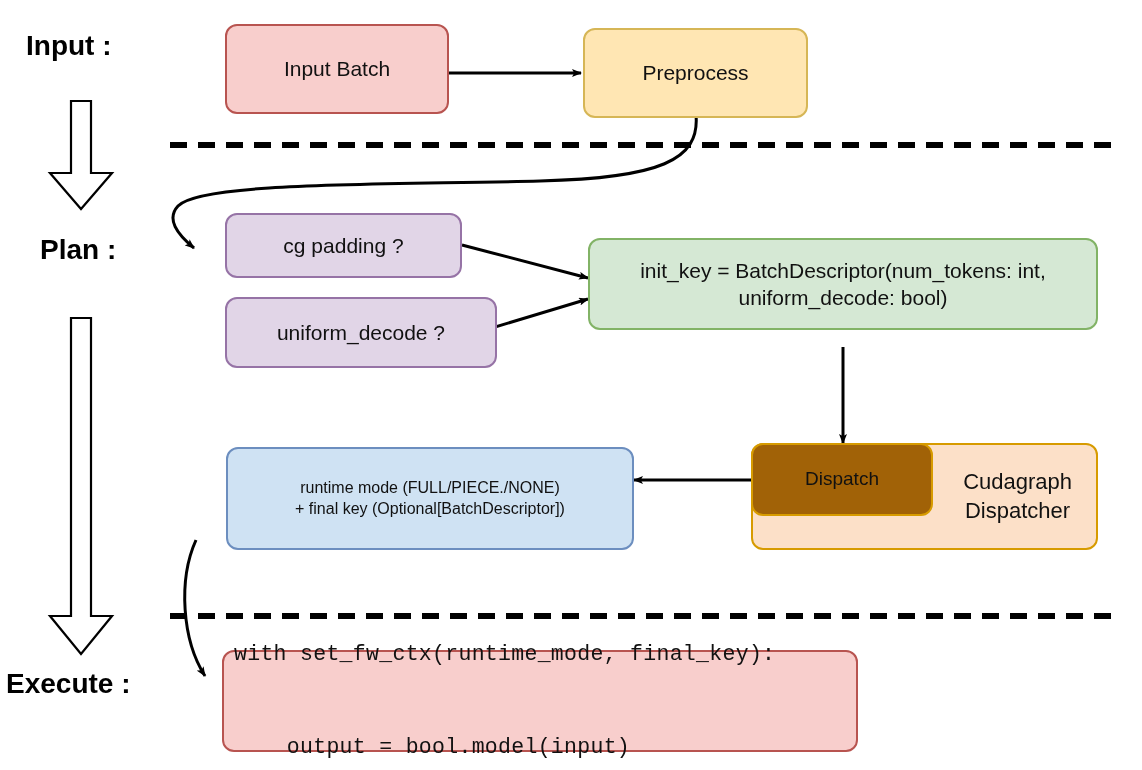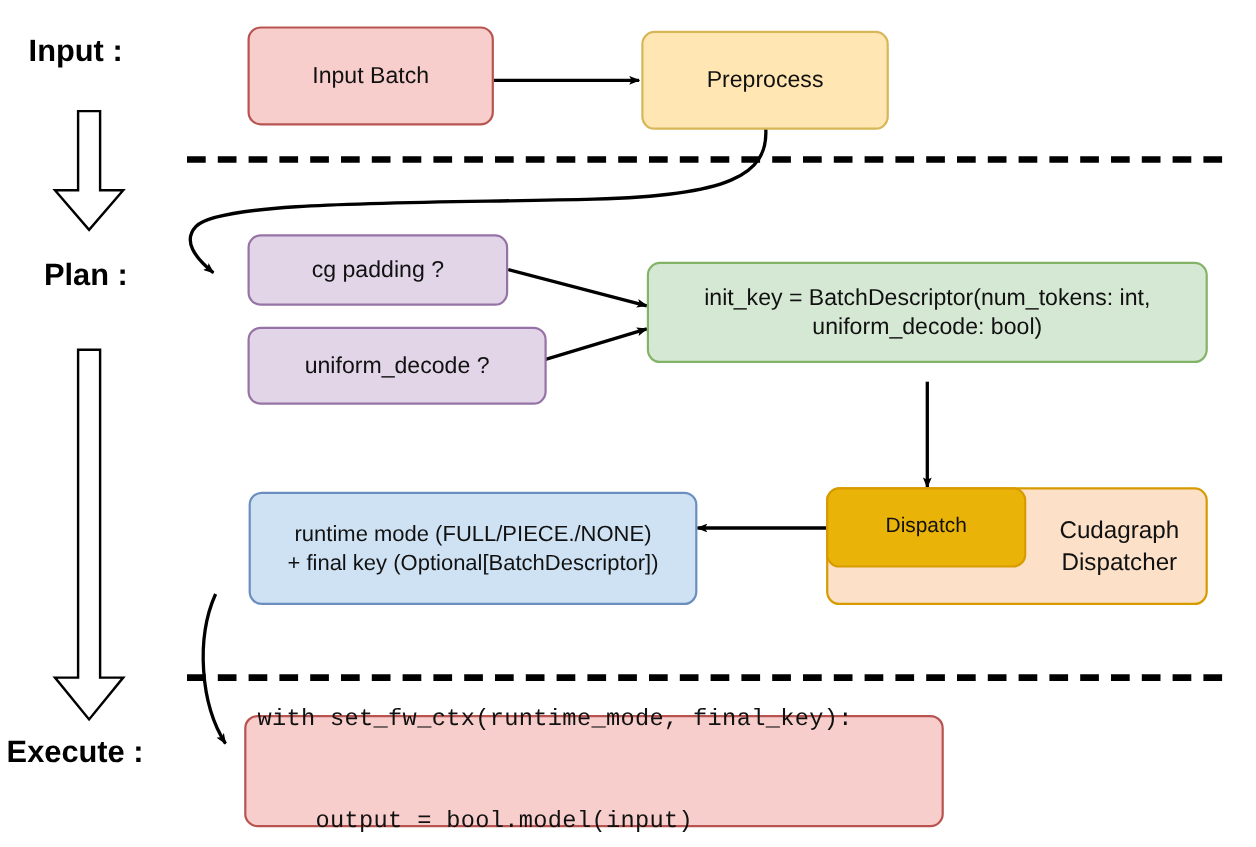--- a/index.html
+++ b/index.html
@@ -58,21 +58,21 @@
     text-align: left;
     white-space: pre;
     letter-spacing: 0.3px;
   }
   .node-pink    { background:#f8cecc; border-color:#b85450; }
   .node-yellow  { background:#ffe6b3; border-color:#d6b656; }
   .node-purple  { background:#e1d5e7; border-color:#9673a6; }
   .node-green   { background:#d5e8d4; border-color:#82b366; }
   .node-blue    { background:#cfe2f3; border-color:#6c8ebf; }
   .node-orange-outer { background:#fce0c8; border-color:#d79b00; }
-  .node-orange-inner { background:#eab308; border-color:#d79b00; }
+  .node-orange-inner { background:#a16207; border-color:#d79b00; }
 </style>
 </head>
 <body>
 
 <div id="diagram">
 
   <svg class="layer" viewBox="0 0 1142 770">
     <defs>
       <marker id="ah" markerWidth="10" markerHeight="8" refX="9" refY="4" orient="auto" markerUnits="userSpaceOnUse">
         <path d="M0,0 L10,4 L0,8 L2.2,4 Z" fill="#000"></path>
@@ -133,21 +133,21 @@
       <div>Cudagraph</div>
       <div>Dispatcher</div>
     </div>
   </div>
 
   <div class="node node-orange-inner" style="left:751px; top:443px; width:182px; height:73px; font-size:19px;">
     <span>Dispatch</span>
   </div>
 
   <div class="node node-blue" style="left:226px; top:447px; width:408px; height:103px;">
-    <div style="font-size:20px;">
+    <div style="font-size:16px;">
       <div>runtime mode (FULL/PIECE./NONE)</div>
       <div>+ final key (Optional[BatchDescriptor])</div>
     </div>
   </div>
 
   <div class="node node-pink mono" style="left:222px; top:650px; width:636px; height:102px; padding-left:10px;align-items:center;">
     <div>
       <div>with set_fw_ctx(runtime_mode, final_key):</div>
       <div>    output = bool.model(input)</div>
     </div>

